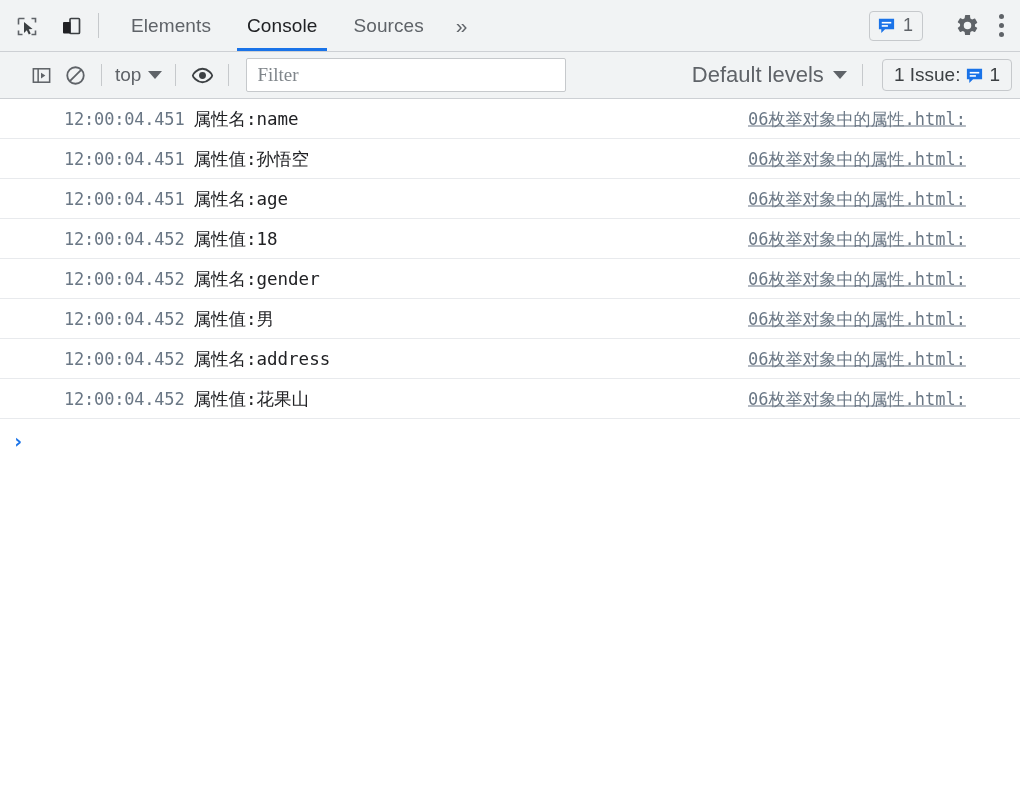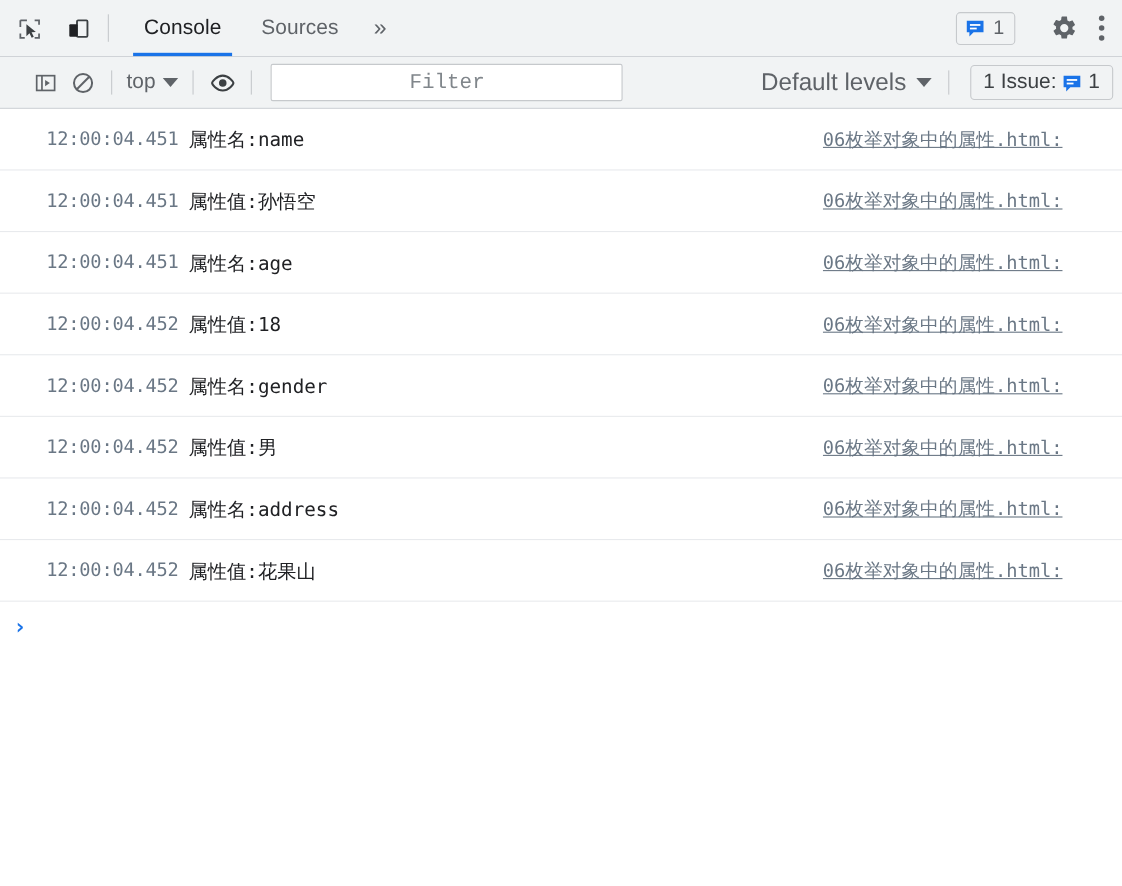--- a/index.html
+++ b/index.html
@@ -192,23 +192,22 @@
     width: 320px;
     height: 34px;
     background: #ffffff;
     border: 1px solid #c6c9cc;
     border-radius: 2px;
     margin-left: 8px;
     font-size: 19px;
     color: #0f172a;
     padding: 0 10px;
     box-sizing: border-box;
-    font-family: Liberation Mono, monospace;
+    font-family: Liberation Serif, serif;
     outline: none;
-    text-align: center;
   }
   .filter-input::placeholder { color: #80868b; opacity: 1; }
   .ct-spacer { flex: 1 1 auto; }
   .levels-select {
     display: flex;
     align-items: center;
     gap: 9px;
     font-size: 22px;
     color: #5f6368;
     padding: 0 6px;
@@ -233,27 +232,27 @@
   }
 
   
   .console-body {
     flex: 1 1 auto;
     overflow: hidden;
     background: #ffffff;
     position: relative;
   }
   .msg-row {
-    height: 56px;
+    height: 40px;
     border-bottom: 1px solid #e8eaed;
     display: flex;
     align-items: center;
     box-sizing: border-box;
     position: relative;
-    padding-left: 42px;
+    padding-left: 64px;
   }
   .msg-time {
     font-family: "DejaVu Sans Mono", "Liberation Mono", monospace;
     font-size: 17px;
     color: #6a7785;
     white-space: pre;
     letter-spacing: -0.2px;
   }
   .msg-text {
     font-family: "DejaVu Sans Mono", "Liberation Mono", monospace;
@@ -322,20 +321,21 @@
         <svg width="24" height="24" viewBox="0 0 24 24">
           <rect x="11" y="4.5" width="9.5" height="15" rx="1" fill="none" stroke="#3c4043" stroke-width="1.7"></rect>
           <rect x="4" y="8" width="7.5" height="11.5" rx="1" fill="#202124"></rect>
         </svg>
       </div>
     </div>
 
     <div class="vsep"></div>
 
     <div class="tabs">
+      <div class="tab">Elements</div>
       <div class="tab active">Console</div>
       <div class="tab">Sources</div>
       <div class="tab more">»</div>
     </div>
 
     <div class="tabbar-spacer"></div>
 
     <div class="tb-right">
       <div class="issues-pill">
         <svg class="bubble-icon" viewBox="0 0 20 20">

